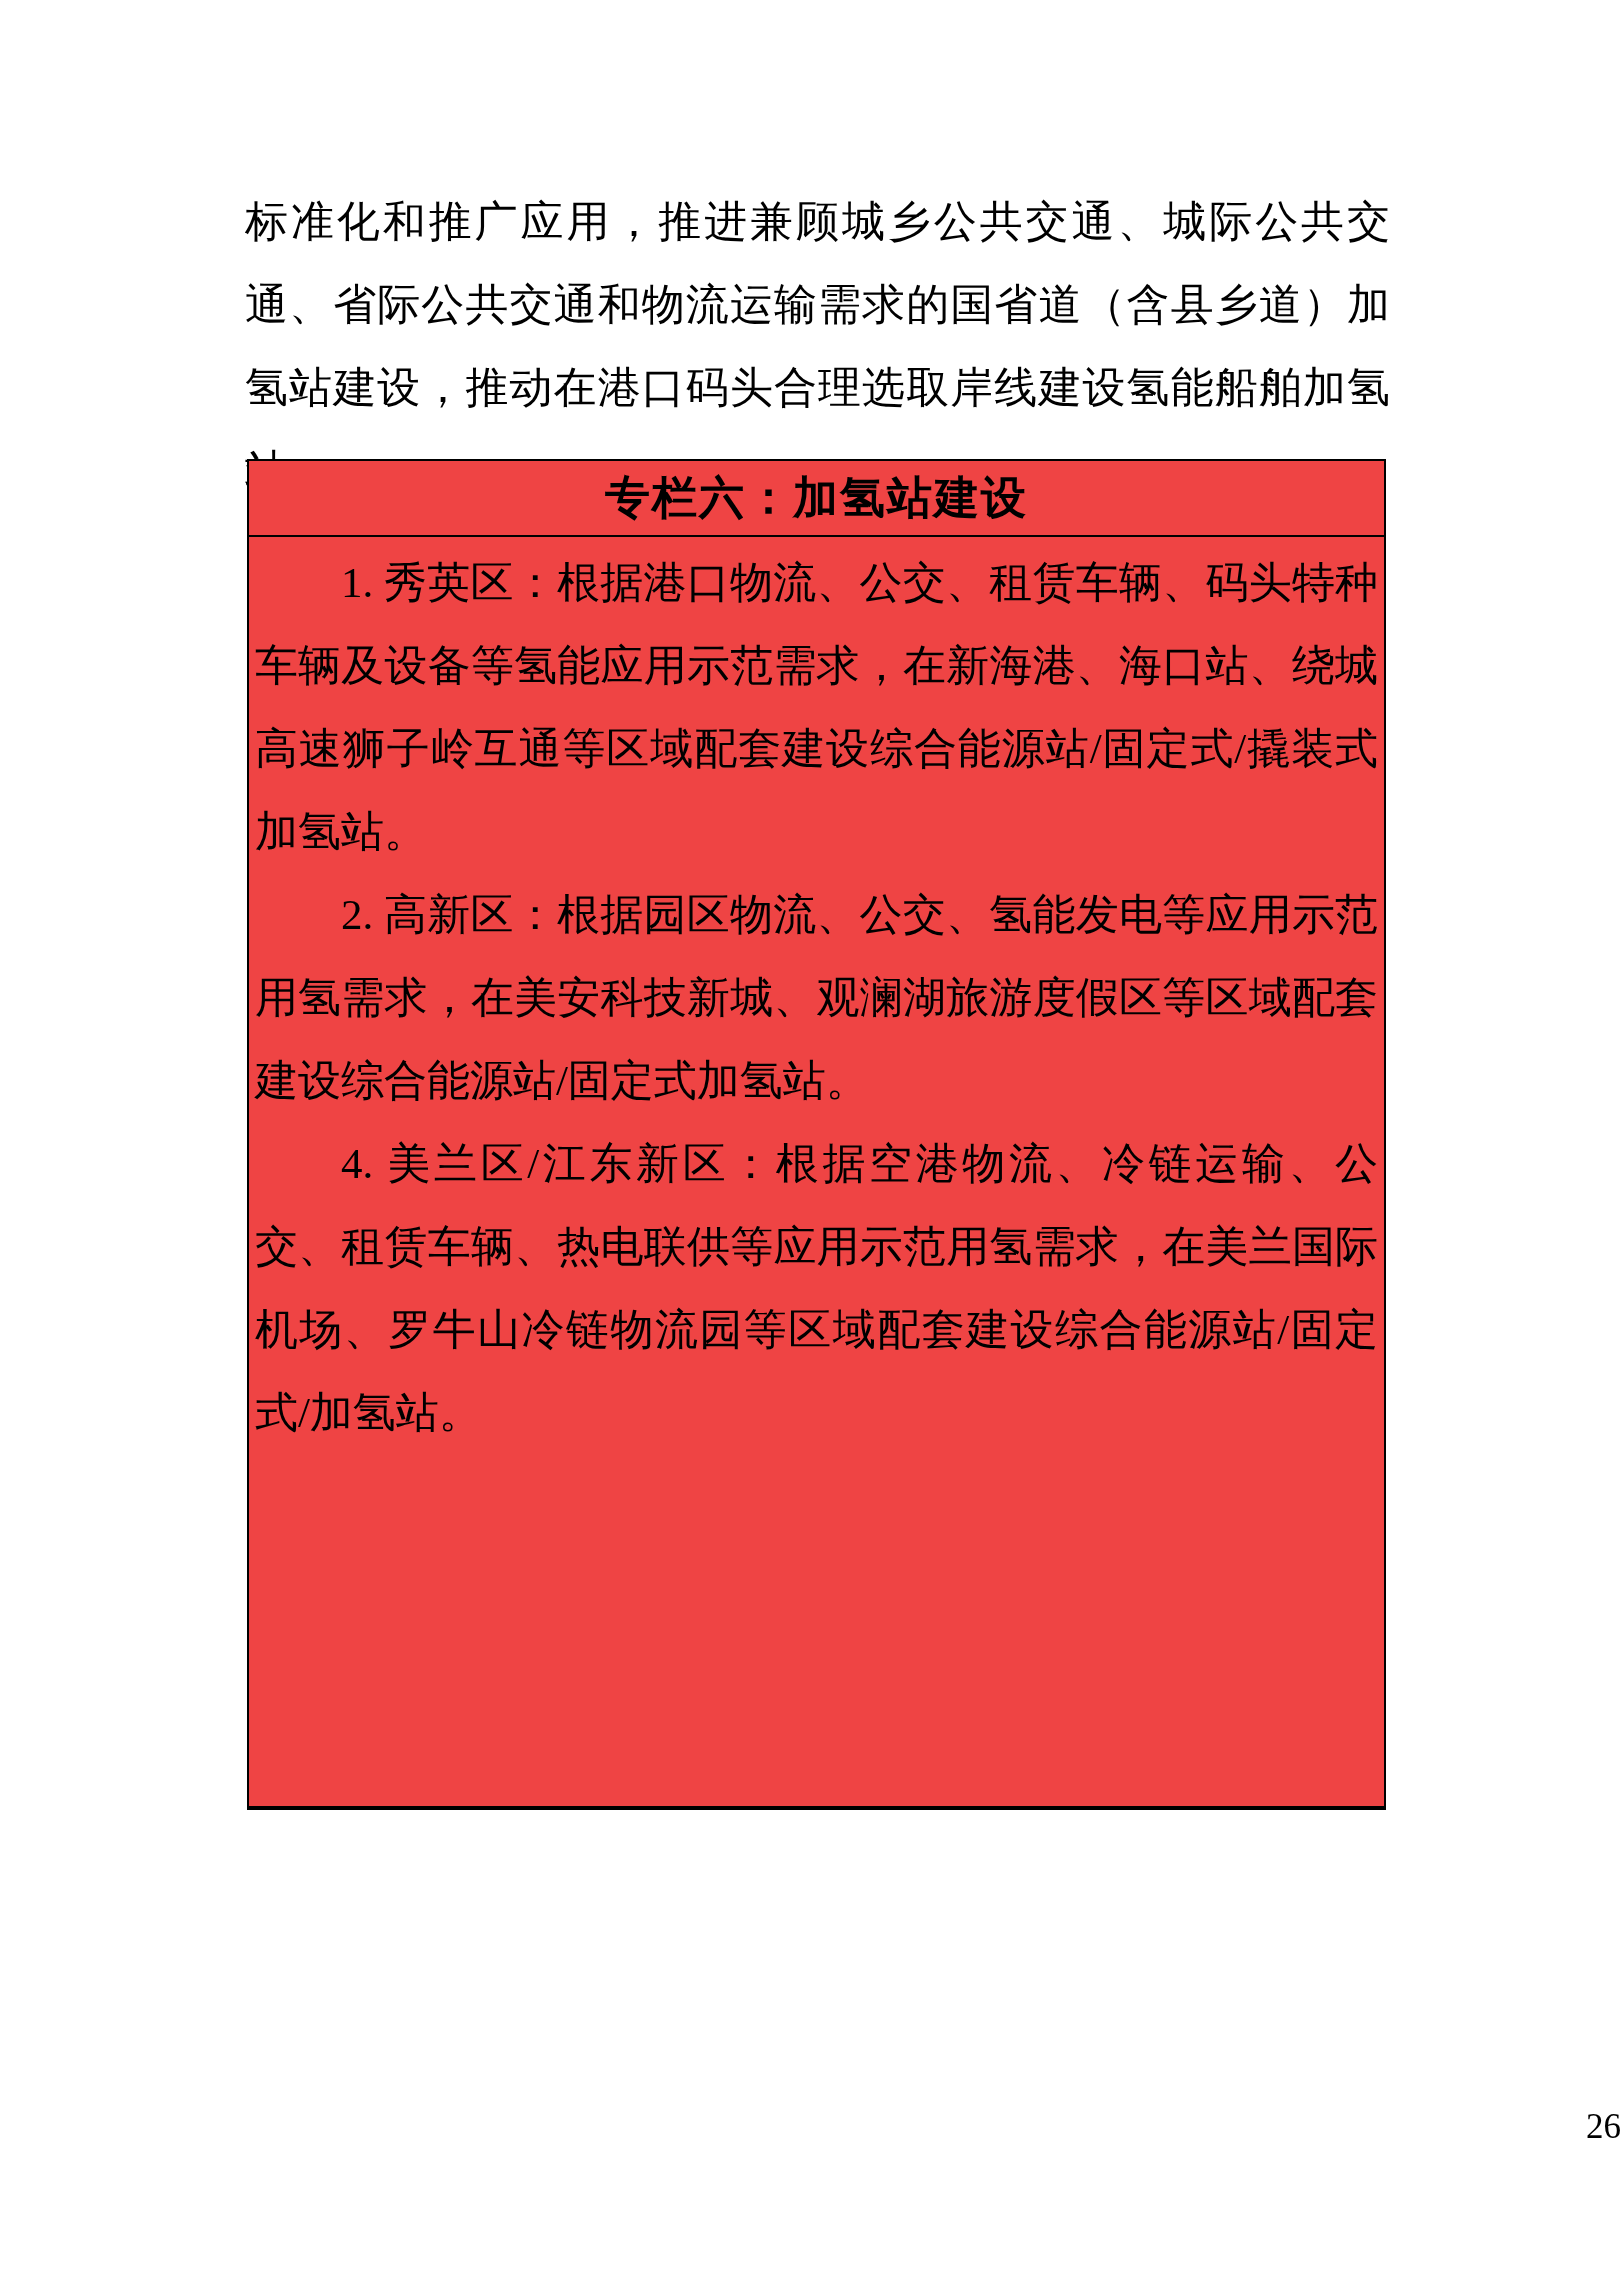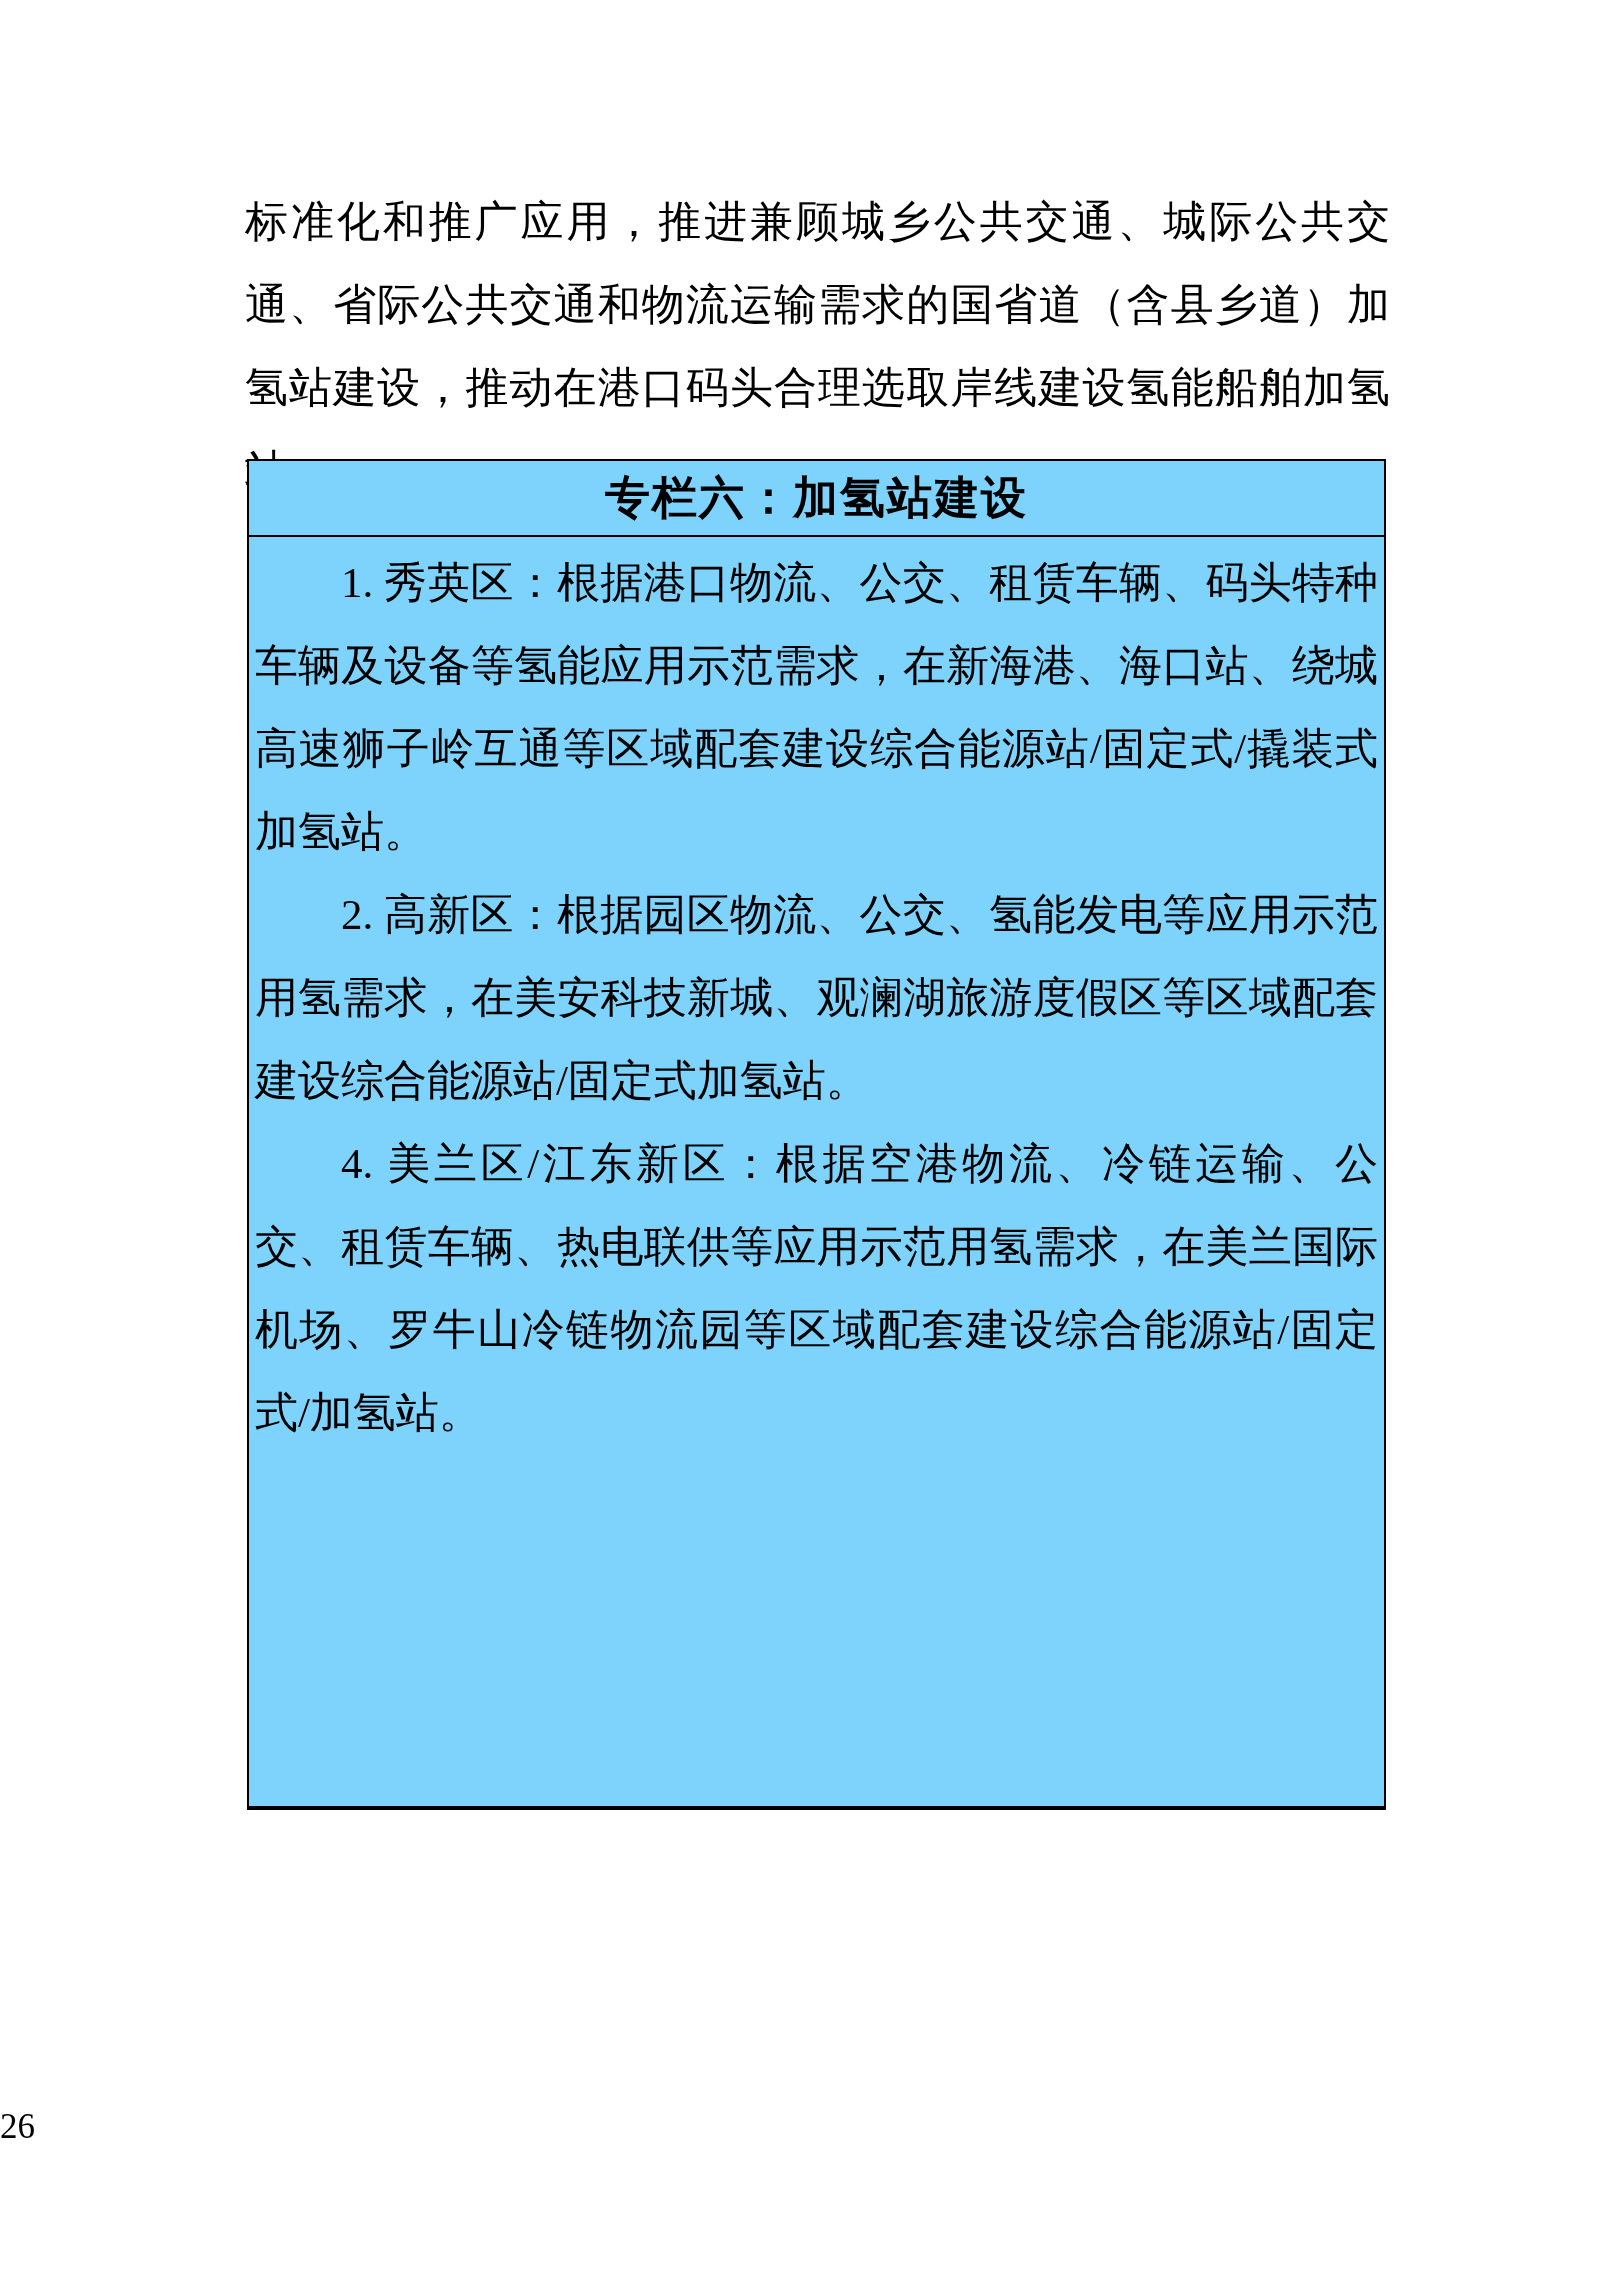--- a/index.html
+++ b/index.html
@@ -33,21 +33,21 @@
   .panel {
     position: absolute;
     left: 247px;
     top: 459px;
     width: 1139px;
     height: 1351px;
     border: 2.9px solid #000000;
     border-bottom-width: 4.9px;
     box-sizing: border-box;
     overflow: hidden;
-    background: #7dd3fc;
+    background: #ef4444;
   }
   .panel-title {
     height: 74px;
     border-bottom: 2px solid #000000;
     display: flex;
     align-items: center;
     justify-content: center;
     font-size: 45px;
     font-weight: bold;
     letter-spacing: 2px;
@@ -61,21 +61,21 @@
   }
   .panel-body p {
     margin: 0;
     text-indent: 2em;
   }
   .page-number {
     position: absolute;
     left: 0;
     right: 0;
     top: 2107px;
-    text-align: left;
+    text-align: right;
     font-size: 35px;
     line-height: 39px;
   }
 </style>
 </head>
 <body>
 
 <div class="page">
 
   <p class="intro-para">标准化和推广应用，推进兼顾城乡公共交通、城际公共交通、省际公共交通和物流运输需求的国省道（含县乡道）加氢站建设，推动在港口码头合理选取岸线建设氢能船舶加氢站。</p>

